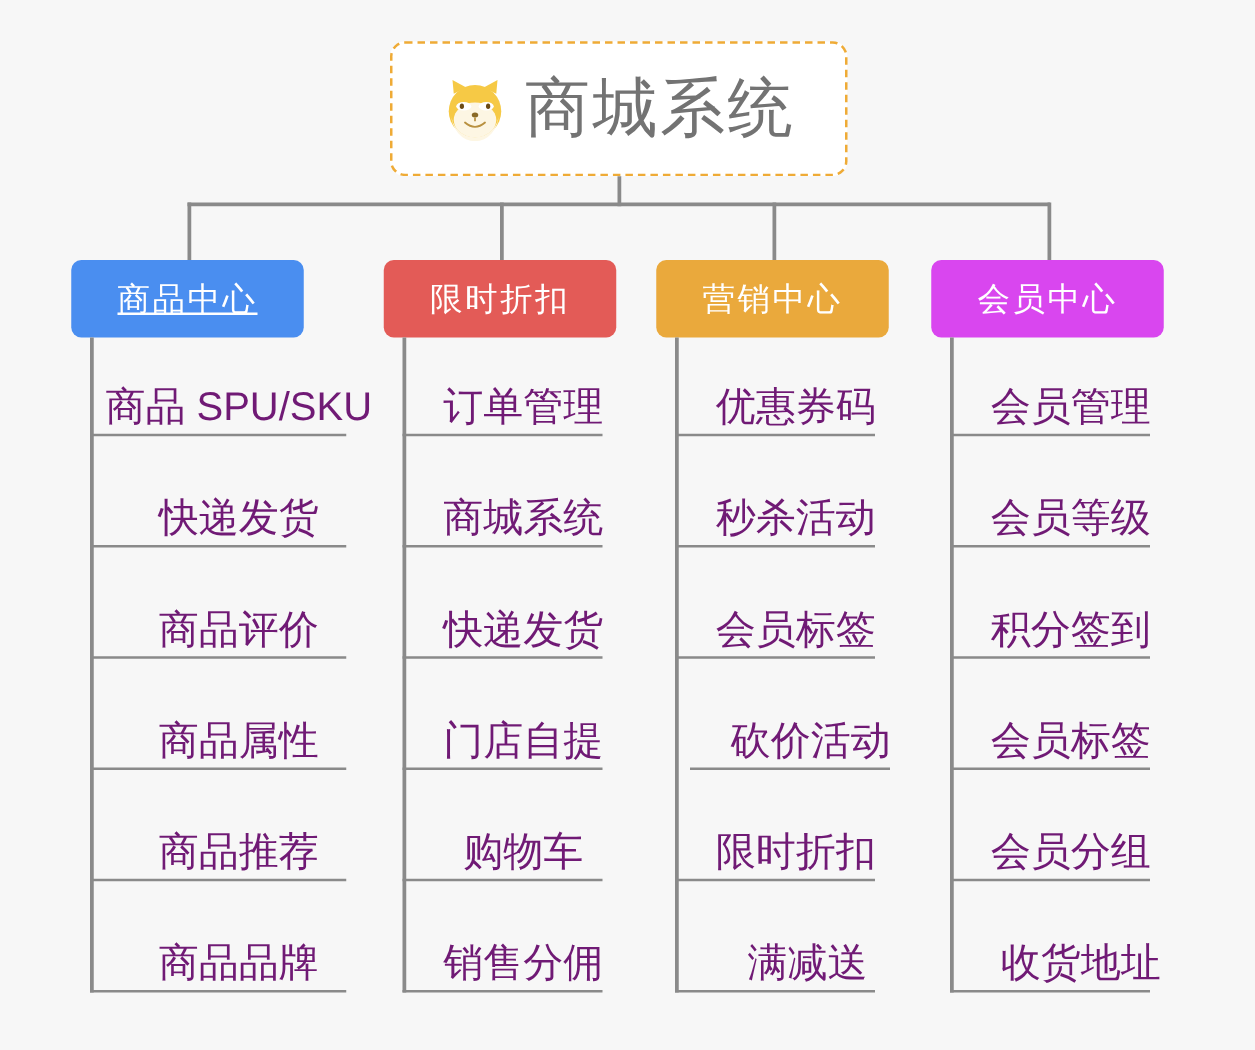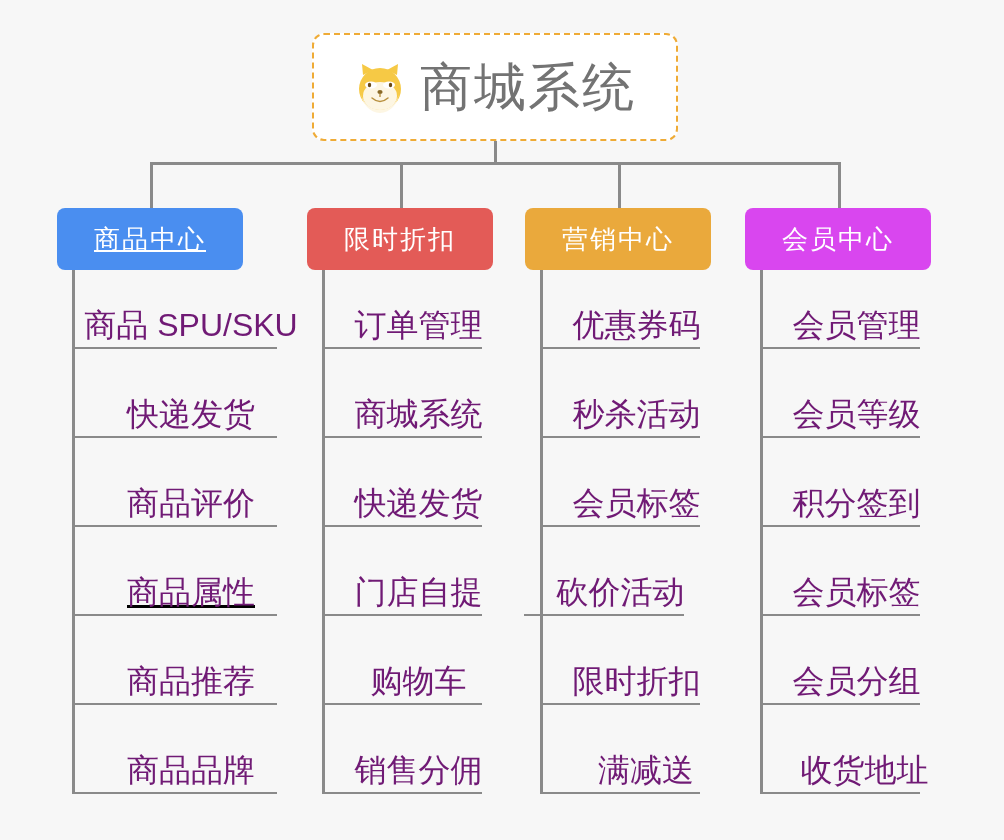--- a/index.html
+++ b/index.html
@@ -161,21 +161,21 @@
         <div class="branch-spine" style="left: 72px; top: 108px; height: 524px;"></div>
         <div class="leaf" style="left: 72px; width: 205px; top: 132px; height: 55px;">
           <span class="leaf-label">商品 SPU/SKU</span>
         </div>
         <div class="leaf" style="left: 72px; width: 205px; top: 221px; height: 55px;">
           <span class="leaf-label">快递发货</span>
         </div>
         <div class="leaf" style="left: 72px; width: 205px; top: 310px; height: 55px;">
           <span class="leaf-label">商品评价</span>
         </div>
-        <div class="leaf" style="left: 72px; width: 205px; top: 399px; height: 55px; text-decoration: underline;">
+        <div class="leaf" style="left: 72px; width: 205px; top: 399px; height: 55px;">
           <span class="leaf-label">商品属性</span>
         </div>
         <div class="leaf" style="left: 72px; width: 205px; top: 488px; height: 55px;">
           <span class="leaf-label">商品推荐</span>
         </div>
         <div class="leaf" style="left: 72px; width: 205px; top: 577px; height: 55px;">
           <span class="leaf-label">商品品牌</span>
         </div>
       </div>
       <div class="branch" style="left: 0px;">
@@ -211,21 +211,21 @@
         <div class="branch-spine" style="left: 540px; top: 108px; height: 524px;"></div>
         <div class="leaf" style="left: 540px; width: 160px; top: 132px; height: 55px;">
           <span class="leaf-label">优惠券码</span>
         </div>
         <div class="leaf" style="left: 540px; width: 160px; top: 221px; height: 55px;">
           <span class="leaf-label">秒杀活动</span>
         </div>
         <div class="leaf" style="left: 540px; width: 160px; top: 310px; height: 55px;">
           <span class="leaf-label">会员标签</span>
         </div>
-        <div class="leaf" style="left: 524px; width: 160px; top: 399px; height: 55px;">
+        <div class="leaf" style="left: 552px; width: 160px; top: 399px; height: 55px;">
           <span class="leaf-label">砍价活动</span>
         </div>
         <div class="leaf" style="left: 540px; width: 160px; top: 488px; height: 55px;">
           <span class="leaf-label">限时折扣</span>
         </div>
         <div class="leaf" style="left: 540px; width: 160px; top: 577px; height: 55px; padding-left: 19px;">
           <span class="leaf-label">满减送</span>
         </div>
       </div>
       <div class="branch" style="left: 0px;">

